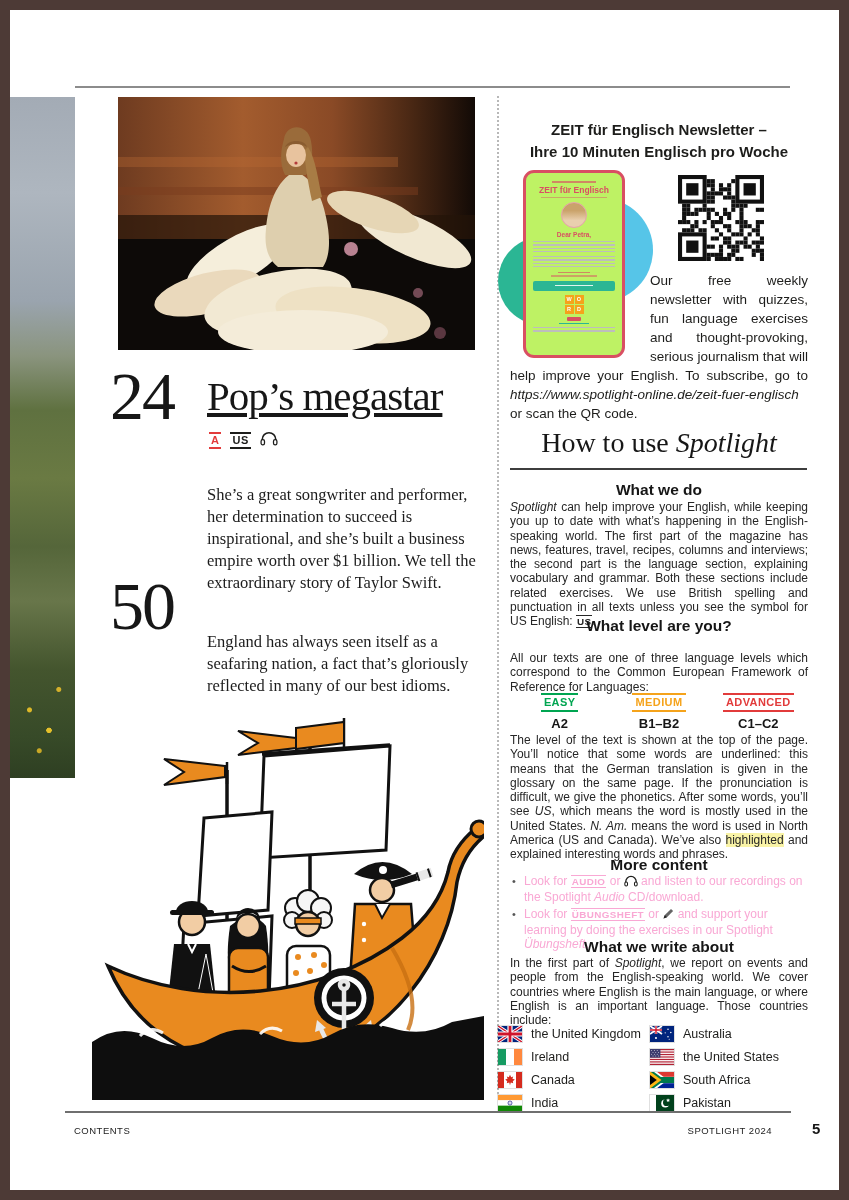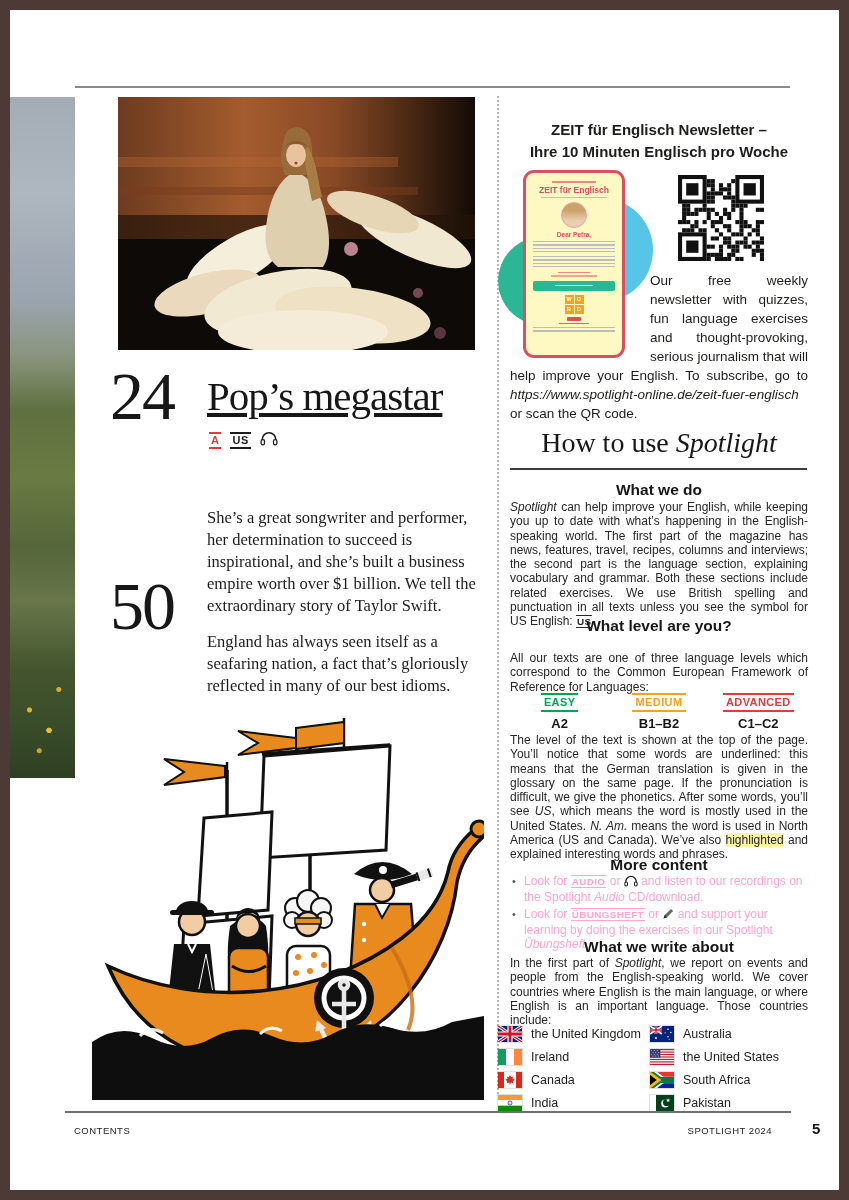--- a/index.html
+++ b/index.html
@@ -66,21 +66,21 @@
   .flag svg{display:block;width:24px;height:16px;}
 
   
   .footer-txt{top:1125px;font-size:9.5px;letter-spacing:.5px;color:#222;}
   .page-num{left:812px;top:1120px;font-size:15px;font-weight:700;color:#161616;}
 
   
   .circle{border-radius:50%;}
   .c-teal{left:498px;top:237px;width:88px;height:88px;background:var(--teal,#2bb694);}
   .c-blue{left:549px;top:198px;width:104px;height:104px;background:var(--sky-blue,#56c5e8);}
-  .phone{left:523px;top:170px;width:102px;height:188px;background:#fef9c3;border:3px solid var(--phone-red,#d94f63);
+  .phone{left:523px;top:170px;width:102px;height:188px;background:#bef264;border:3px solid var(--phone-red,#d94f63);
          border-radius:11px;box-sizing:border-box;padding:6px 7px;text-align:center;}
   .ph-redline{background:var(--phone-red,#d94f63);height:1.5px;margin:2px auto 0;opacity:.65;}
   .ph-mast{font-size:8.5px;font-weight:700;color:var(--phone-red,#d94f63);margin-top:3px;line-height:1.1;}
   .ph-avatar{width:24px;height:24px;border-radius:50%;margin:4px auto 0;border:1.5px solid #e8a0ae;
              background:linear-gradient(180deg,#caa36b 32%,#e9cfae 72%);}
   .ph-greet{font-size:6.5px;font-weight:700;color:var(--phone-red,#d94f63);margin-top:3px;}
   .ph-lines{background:repeating-linear-gradient(#bdbdbd 0 1.2px,rgba(0,0,0,0) 1.2px 3.4px);margin-top:3px;}
   .ph-btn{height:10px;border-radius:2px;background:var(--teal,#2bb694);margin-top:4px;position:relative;}
   .ph-btn i{position:absolute;left:50%;top:4px;width:38px;height:1.5px;background:#fff;opacity:.85;transform:translateX(-50%);}
   .ph-tiles{display:grid;grid-template-columns:9px 9px;gap:1px;justify-content:center;margin-top:4px;}
@@ -140,21 +140,21 @@
     <span class="lvl-token lvl-a">A</span>
     <span class="lvl-token lvl-us">US</span>
     <span>
       <svg viewBox="0 0 20 16" width="18" height="15">
           <path d="M2.5 13 L2.5 9 a7.5 7.5 0 0 1 15 0 L17.5 13" fill="none" stroke="#1d1d1b" stroke-width="1.7"></path>
           <rect x="1.2" y="9.3" width="3.8" height="5.8" rx="1.8" fill="#fff" stroke="#1d1d1b" stroke-width="1.4"></rect>
           <rect x="15" y="9.3" width="3.8" height="5.8" rx="1.8" fill="#fff" stroke="#1d1d1b" stroke-width="1.4"></rect>
         </svg>
     </span>
   </div>
-  <div class="abs feat-desc" style="left:207px;top:484px;width:278px;margin-top:23px;">She’s a great songwriter and performer, her determination to succeed is inspirational, and she’s built a business empire worth over $1 billion. We tell the extraordinary story of Taylor Swift.</div>
+  <div class="abs feat-desc" style="left:207px;top:484px;width:278px;">She’s a great songwriter and performer, her determination to succeed is inspirational, and she’s built a business empire worth over $1 billion. We tell the extraordinary story of Taylor Swift.</div>
 
   <div class="abs feat-number" style="left:110px;top:572px;">50</div>
   <div class="abs feat-desc" style="left:207px;top:631px;width:268px;">England has always seen itself as a seafaring nation, a fact that’s gloriously reflected in many of our best idioms.</div>
 
   <div class="abs" style="left:92px;top:698px;width:392px;height:402px;">
     <svg width="392" height="402" viewBox="0 0 392 402">
       <g stroke="#111" stroke-width="3.5" fill="none">
         <line x1="218" y1="28" x2="218" y2="235"></line>
         <line x1="135" y1="72" x2="135" y2="270"></line>
         <line x1="170" y1="56" x2="298" y2="47"></line>

